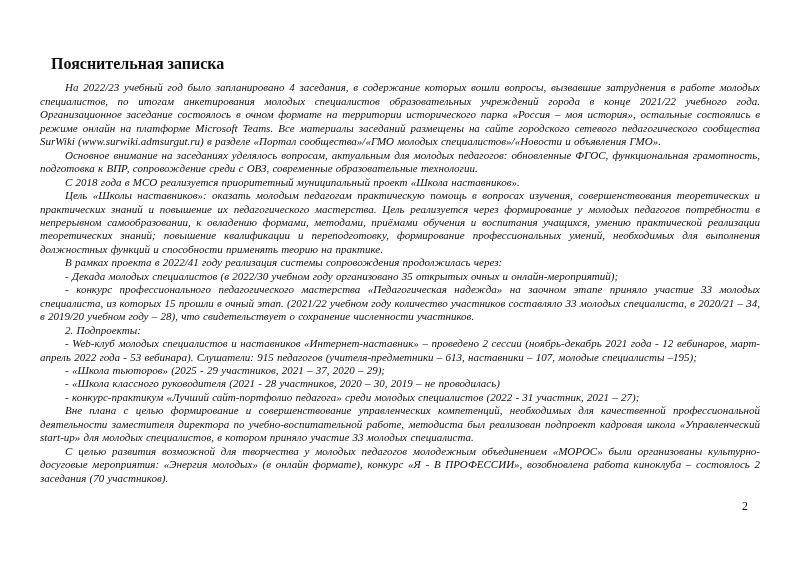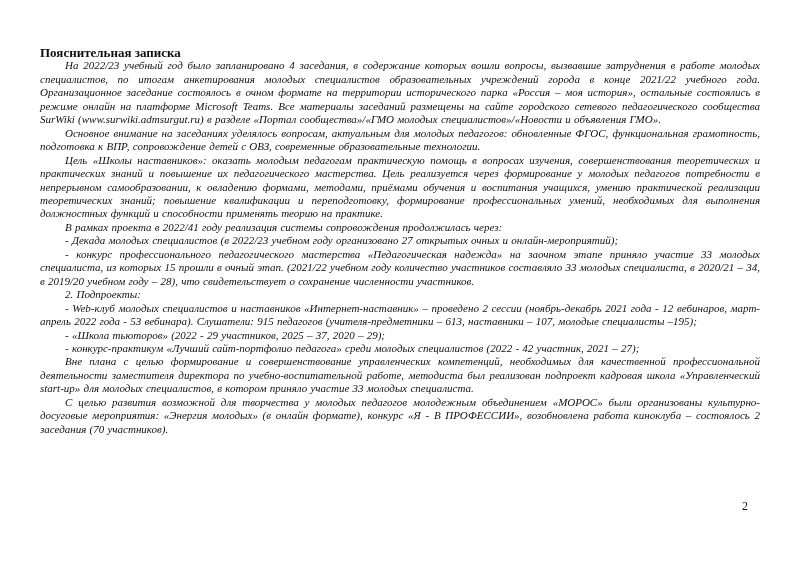--- a/index.html
+++ b/index.html
@@ -16,23 +16,23 @@
     font-family: "Liberation Serif", "DejaVu Serif", serif;
     color: #101010;
   }
   .content {
     position: absolute;
     left: 40px;
     top: 46px;
     width: 720px;
   }
   .doc-title {
-    font-size: 13px;
+    font-size: 16px;
     font-weight: bold;
-    margin: 0;
+    margin: 11px;
     line-height: 13.45px;
   }
   .para {
     margin: 0;
     font-size: 11px;
     line-height: 13.45px;
     text-align: justify;
     text-indent: 25px;
     word-spacing: 0.5px;
     font-style: italic;
@@ -46,26 +46,28 @@
     color: #101010;
   }
 </style>
 </head>
 <body>
 
 <div class="page">
   <div class="content">
     <h1 class="doc-title">Пояснительная записка</h1>
     <p class="para">На 2022/23 учебный год было запланировано 4 заседания, в содержание которых вошли вопросы, вызвавшие затруднения в работе молодых специалистов, по итогам анкетирования молодых специалистов образовательных учреждений города в конце 2021/22 учебного года. Организационное заседание состоялось в очном формате на территории исторического парка «Россия – моя история», остальные состоялись в режиме онлайн на платформе Microsoft Teams. Все материалы заседаний размещены на сайте городского сетевого педагогического сообщества SurWiki (www.surwiki.admsurgut.ru) в разделе «Портал сообщества»/«ГМО молодых специалистов»/«Новости и объявления ГМО».</p>
-    <p class="para">Основное внимание на заседаниях уделялось вопросам, актуальным для молодых педагогов: обновленные ФГОС, функциональная грамотность, подготовка к ВПР, сопровождение детей с ОВЗ, современные образовательные технологии.</p>
+    <p class="para">Основное внимание на заседаниях уделялось вопросам, актуальным для молодых педагогов: обновленные ФГОС, функциональная грамотность, подготовка к ВПР, сопровождение среди с ОВЗ, современные образовательные технологии.</p>
+    <p class="para">С 2018 года в МСО реализуется приоритетный муниципальный проект «Школа наставников».</p>
     <p class="para">Цель «Школы наставников»: оказать молодым педагогам практическую помощь в вопросах изучения, совершенствования теоретических и практических знаний и повышение их педагогического мастерства. Цель реализуется через формирование у молодых педагогов потребности в непрерывном самообразовании, к овладению формами, методами, приёмами обучения и воспитания учащихся, умению практической реализации теоретических знаний; повышение квалификации и переподготовку, формирование профессиональных умений, необходимых для выполнения должностных функций и способности применять теорию на практике.</p>
     <p class="para">В рамках проекта в 2022/41 году реализация системы сопровождения продолжилась через:</p>
-    <p class="para">- Декада молодых специалистов (в 2022/23 учебном году организовано 27 открытых очных и онлайн-мероприятий);</p>
+    <p class="para">- Декада молодых специалистов (в 2022/30 учебном году организовано 35 открытых очных и онлайн-мероприятий);</p>
     <p class="para">- конкурс профессионального педагогического мастерства «Педагогическая надежда» на заочном этапе приняло участие 33 молодых специалиста, из которых 15 прошли в очный этап. (2021/22 учебном году количество участников составляло 33 молодых специалиста, в 2020/21 – 34, в 2019/20 учебном году – 28), что свидетельствует о сохранение численности участников.</p>
     <p class="para">2. Подпроекты:</p>
     <p class="para">- Web-клуб молодых специалистов и наставников «Интернет-наставник» – проведено 2 сессии (ноябрь-декабрь 2021 года - 12 вебинаров, март-апрель 2022 года - 53 вебинара). Слушатели: 915 педагогов (учителя-предметники – 613, наставники – 107, молодые специалисты –195);</p>
-    <p class="para">- «Школа тьюторов» (2022 - 29 участников, 2025 – 37, 2020 – 29);</p>
-    <p class="para">- конкурс-практикум «Лучший сайт-портфолио педагога» среди молодых специалистов (2022 - 42 участник, 2021 – 27);</p>
+    <p class="para">- «Школа тьюторов» (2025 - 29 участников, 2021 – 37, 2020 – 29);</p>
+    <p class="para">- «Школа классного руководителя (2021 - 28 участников, 2020 – 30, 2019 – не проводилась)</p>
+    <p class="para">- конкурс-практикум «Лучший сайт-портфолио педагога» среди молодых специалистов (2022 - 31 участник, 2021 – 27);</p>
     <p class="para">Вне плана с целью формирование и совершенствование управленческих компетенций, необходимых для качественной профессиональной деятельности заместителя директора по учебно-воспитательной работе, методиста был реализован подпроект кадровая школа «Управленческий start-up» для молодых специалистов, в котором приняло участие 33 молодых специалиста.</p>
     <p class="para">С целью развития возможной для творчества у молодых педагогов молодежным объединением «МОРОС» были организованы культурно-досуговые мероприятия: «Энергия молодых» (в онлайн формате), конкурс «Я - В ПРОФЕССИИ», возобновлена работа киноклуба – состоялось 2 заседания (70 участников).</p>
   </div>
   <div class="page-number">2</div>
 </div>
 
 </body></html>

